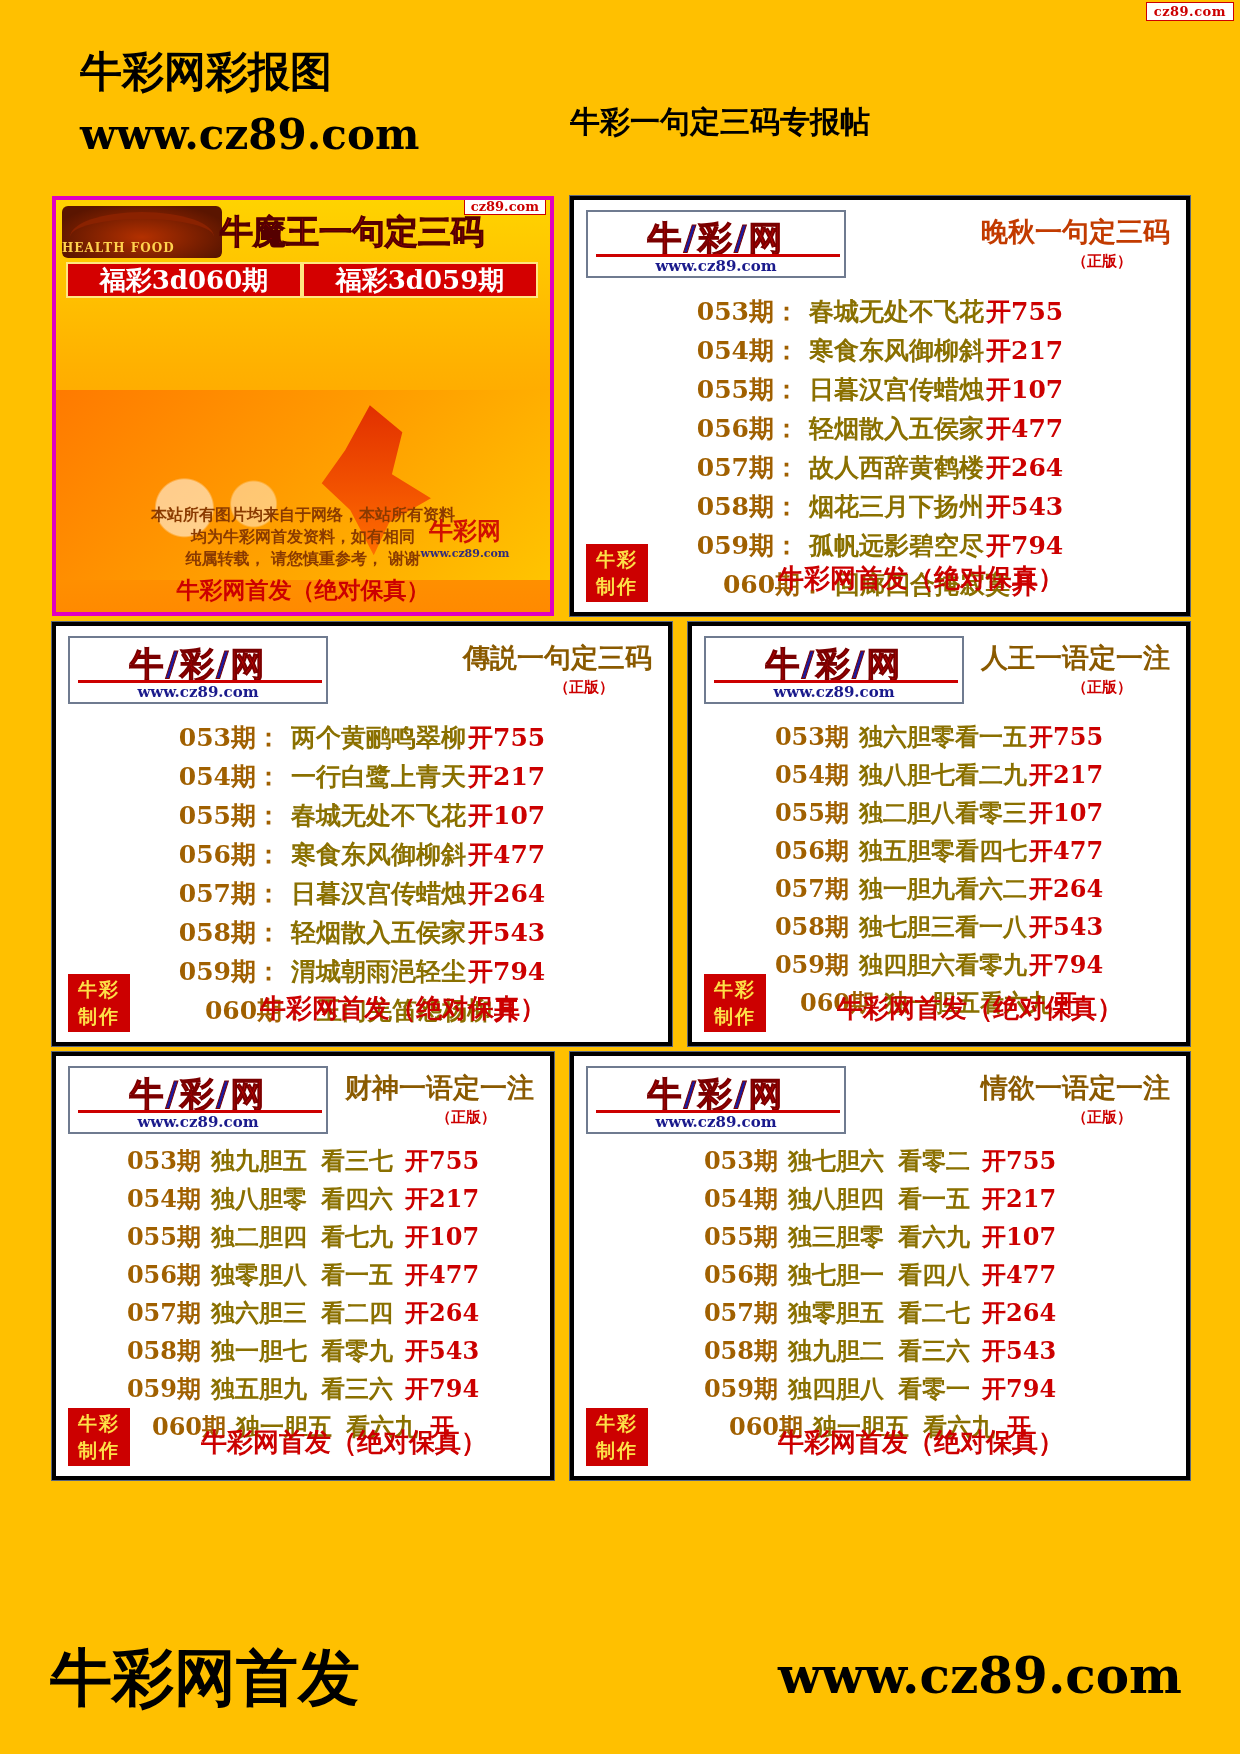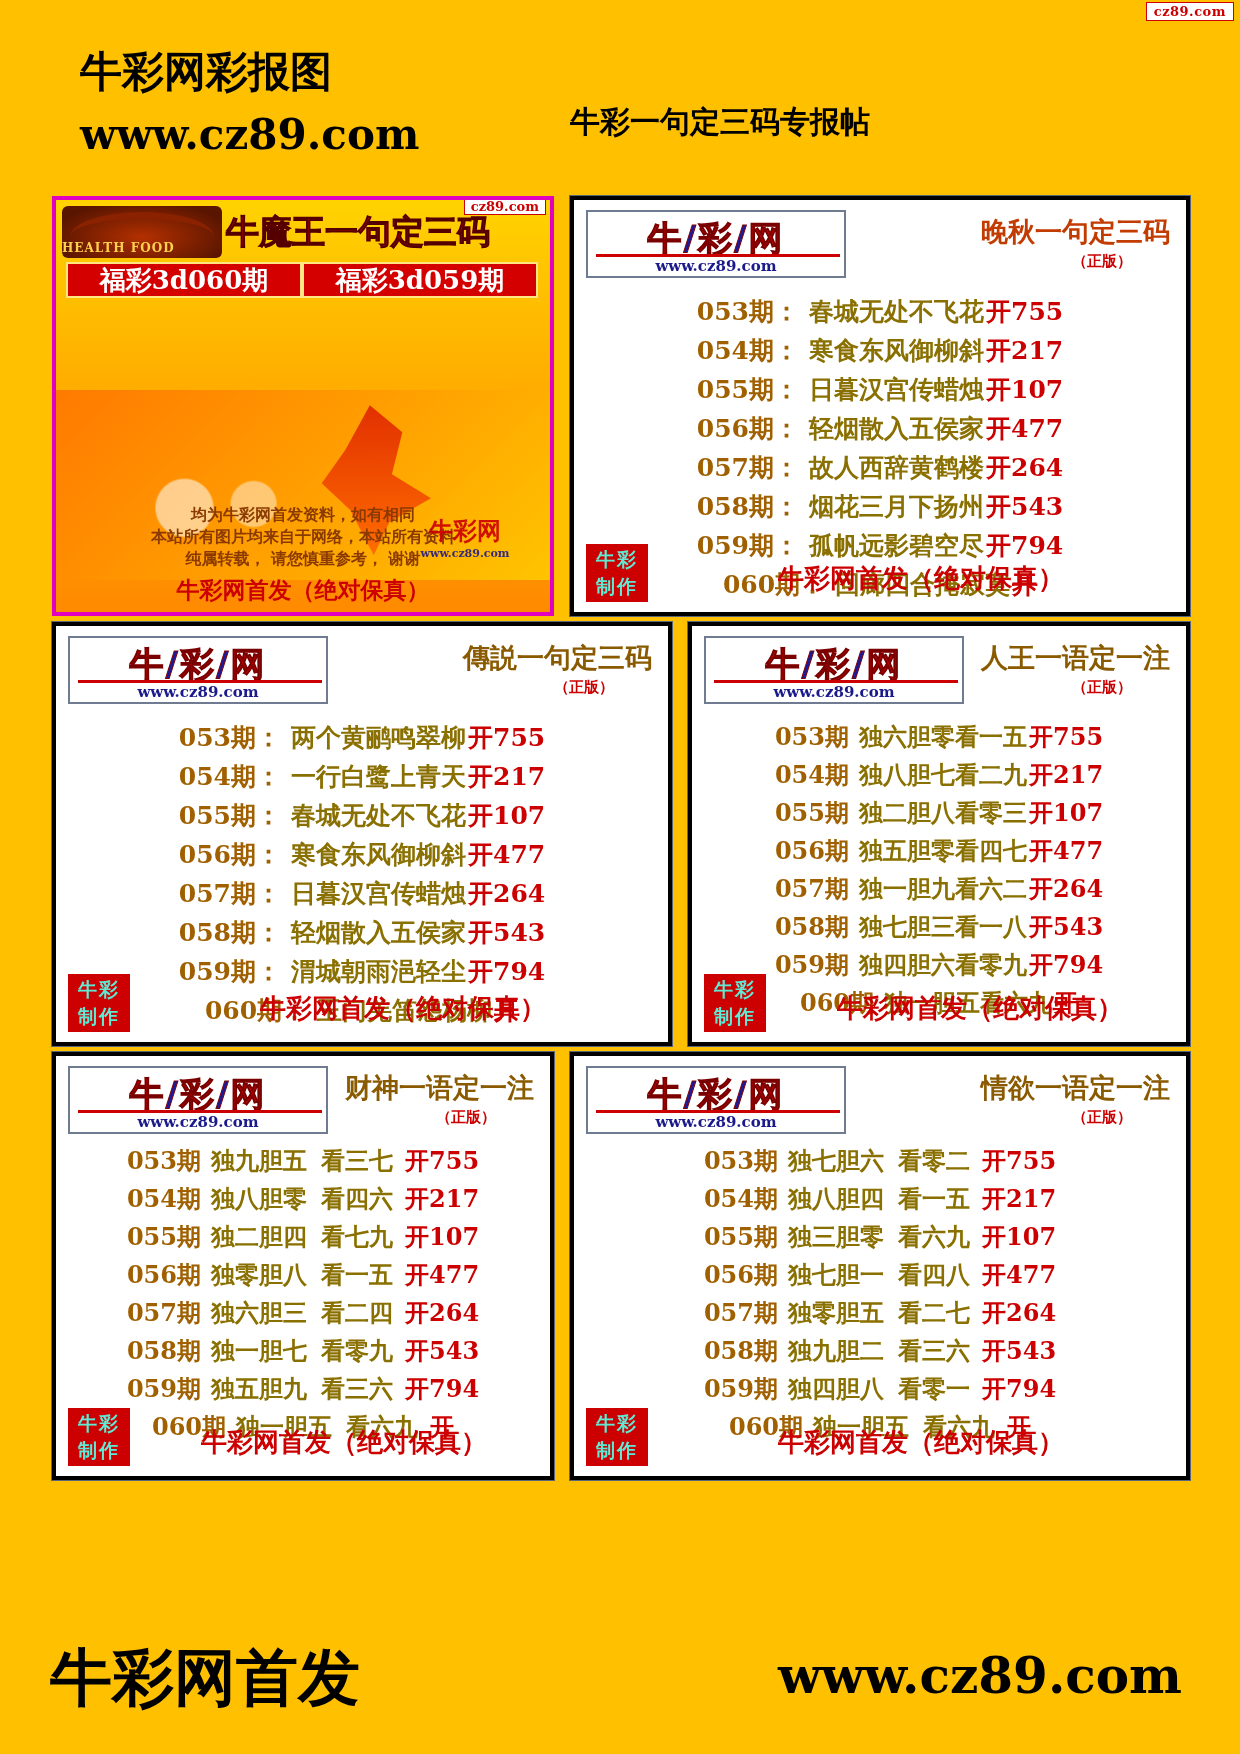--- a/index.html
+++ b/index.html
@@ -101,21 +101,21 @@
     white-space: nowrap;
   }
   .row .c1 { color:#a06000; }
   .row .c2 { color:#8a7000; }
   .row .c3 { color:#cc0000; }
 
   
   .stamp {
     position: absolute; left: 12px; bottom: 10px;
     width: 62px; height: 58px;
-    background: #cc0000; color: #5eead4;
+    background: #cc0000; color: #fde047;
     font-size: 19px; font-weight: bold; line-height: 27px;
     text-align: center; padding-top: 2px;
     font-family: "DejaVu Serif", "Liberation Serif", serif;
     letter-spacing: 2px;
   }
   .footnote {
     position: absolute; left: 90px; right: 8px; bottom: 16px;
     text-align: center;
     font-size: 26px; font-weight: bold; color: #cc0000;
     font-family: "DejaVu Serif", "Liberation Serif", serif;
@@ -137,21 +137,21 @@
   .bullhead::before{
     content:""; position:absolute; left:8px; top:6px; width:144px; height:18px;
     border-top:7px solid #8a2200; border-radius:50%/100% 100% 0 0;
   }
   .bh-text{
     position:absolute; left:0; right:0; bottom:3px; text-align:left;
     color:#ffd24d; font-size:12px; font-weight:bold; letter-spacing:1px;
     font-family:"DejaVu Serif","Liberation Serif",serif;
   }
   .img-title {
-    position:absolute; left:170px; top:10px; right:6px;
+    position:absolute; left:164px; top:10px; right:6px;
     font-size:33px; font-weight:bold; color:#cc0000;
     -webkit-text-stroke:1px #550000;
     font-family:"DejaVu Serif","Liberation Serif",serif;
     white-space:nowrap;
   }
   .img-chip{
     position:absolute; right:4px; top:-2px;
     background:#fff; border:1px solid #cc0000; color:#cc0000;
     font-size:13px; font-weight:bold; padding:0 6px;
     font-family:"DejaVu Serif","Liberation Serif",serif;
@@ -250,22 +250,22 @@
 
   <div class="period-bar">
     <div class="period-cell">福彩3d060期</div>
     <div class="period-cell">福彩3d059期</div>
   </div>
 
 
   <div class="bull-art"></div>
 
   <div class="disc">
+    <div>本站所有图片均来自于网络，本站所有资料</div>
     <div>均为牛彩网首发资料，如有相同</div>
-    <div>本站所有图片均来自于网络，本站所有资料</div>
     <div>纯属转载，   请您慎重参考，   谢谢</div>
   </div>
   <div class="wm">
     <span>牛彩网</span>
     <small>www.cz89.com</small>
   </div>
   <div class="img-foot">牛彩网首发（绝对保真）</div>
 </div>
 
 <div id="panel-host">

